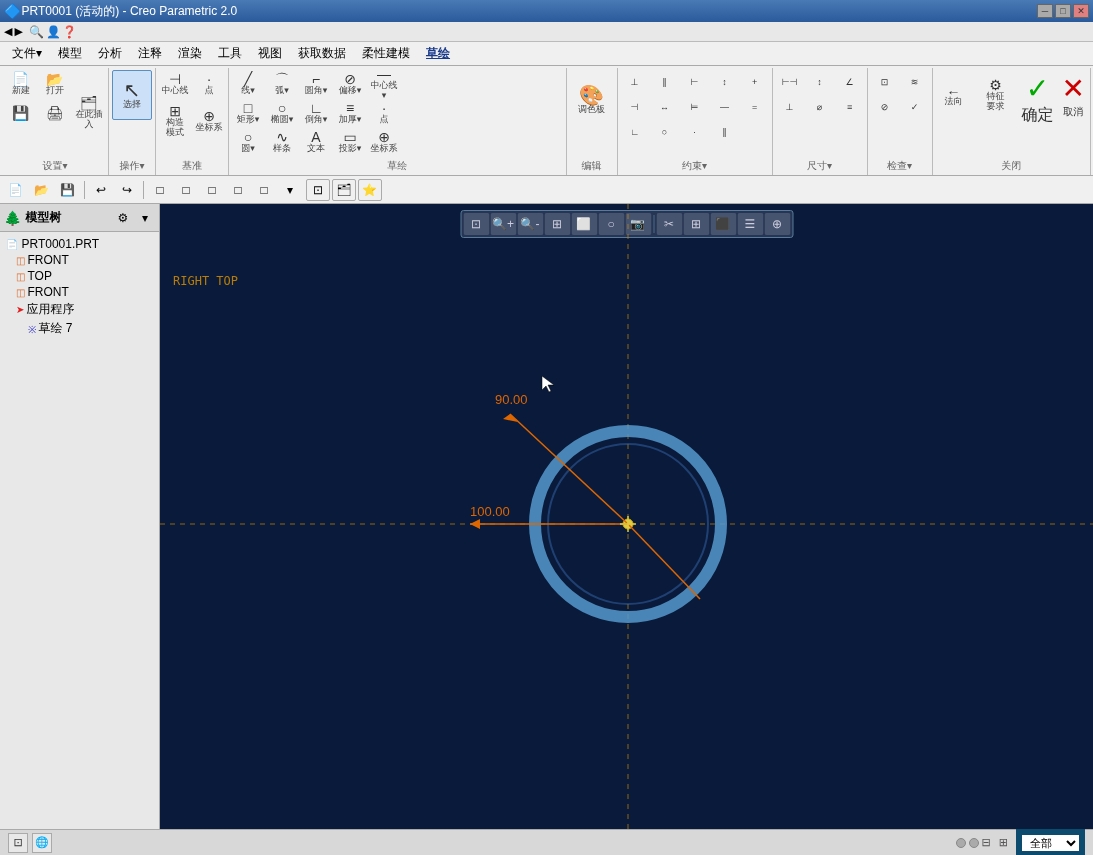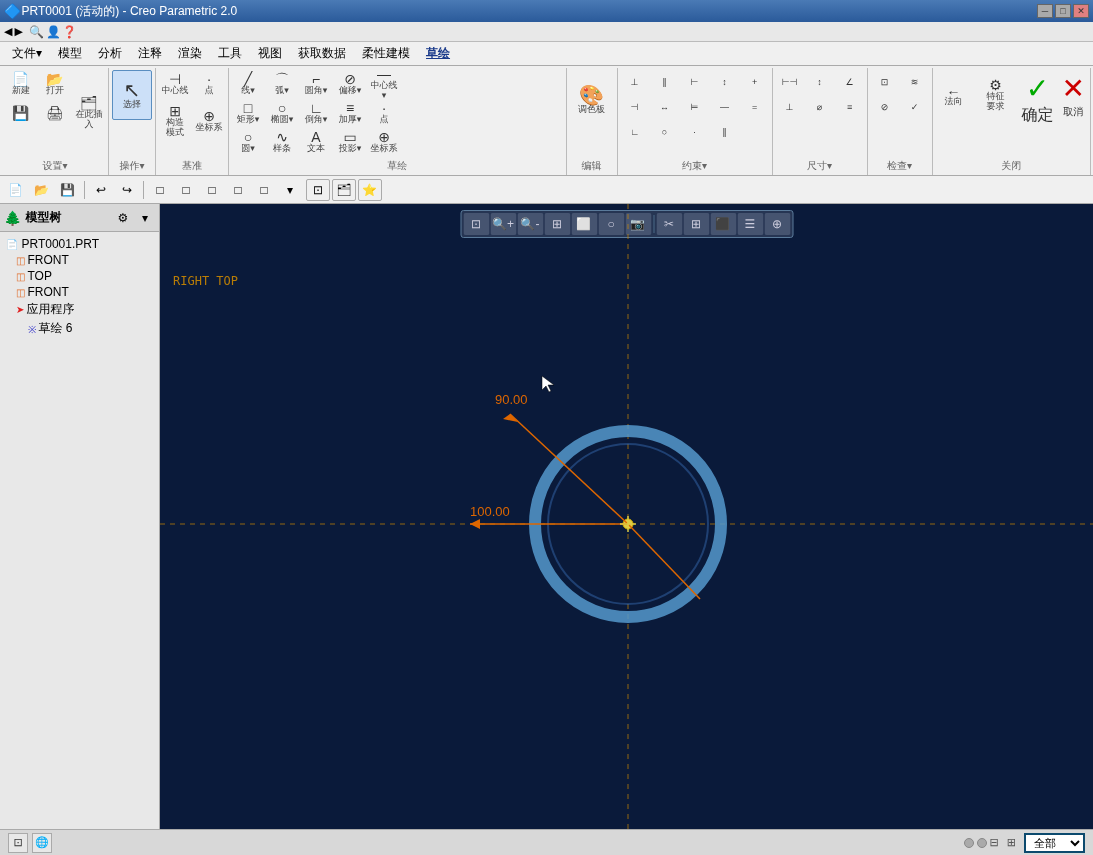--- a/index.html
+++ b/index.html
@@ -104,21 +104,21 @@
     #statusbar {
       width: 100%; height: 26px; background: #d8d8d8; border-top: 1px solid #aaa;
       display: flex; align-items: center; padding: 0 8px; gap: 8px;
       font-size: 11px; color: #333;
     }
     .status-icons { display: flex; gap: 4px; align-items: center; }
     .status-icon { width: 20px; height: 20px; border: 1px solid #aaa; background: #e8e8e8; cursor: pointer; display: flex; align-items: center; justify-content: center; font-size: 11px; }
     .status-right { margin-left: auto; display: flex; align-items: center; gap: 8px; }
     .status-dots { display: flex; gap: 3px; align-items: center; }
     .status-dot { width: 10px; height: 10px; border-radius: 50%; background: #aaa; border: 1px solid #888; }
-    .status-select { padding: 1px 4px; font-size: 11px; background: white; border: 2px solid #0c4a6e; }
+    .status-select { padding: 1px 4px; font-size: 11px; background: white; border: 6px solid #0c4a6e; }
 
     
     .tgroup {
       display: flex; align-items: flex-start; border-right: 1px solid #bbb;
       padding: 2px 3px; flex-direction: column;
     }
     .tgroup-rows { display: flex; flex-direction: column; gap: 1px; }
     .tgroup-label { font-size: 10px; color: #666; text-align: center; width: 100%; margin-top: auto; padding-top: 2px; }
 
     .confirm-btn { background: none; border: none; cursor: pointer; padding: 2px; }
@@ -446,21 +446,21 @@
       <div class="tree-item tree-indent">
         <span class="tree-plane">◫</span>
         <span>FRONT</span>
       </div>
       <div class="tree-item tree-indent">
         <span class="tree-active">➤</span>
         <span>应用程序</span>
       </div>
       <div class="tree-item tree-indent2">
         <span class="tree-sketch">※</span>
-        <span>草绘 6</span>
+        <span>草绘 7</span>
       </div>
     </div>
   </div>
 
   <div id="viewport">
 
     <div style="position:absolute; left:13px; top:70px; color:#cc8800; font-size:12px; font-family:monospace; opacity:0.9;">
       <div>RIGHT TOP</div>
     </div>
 

